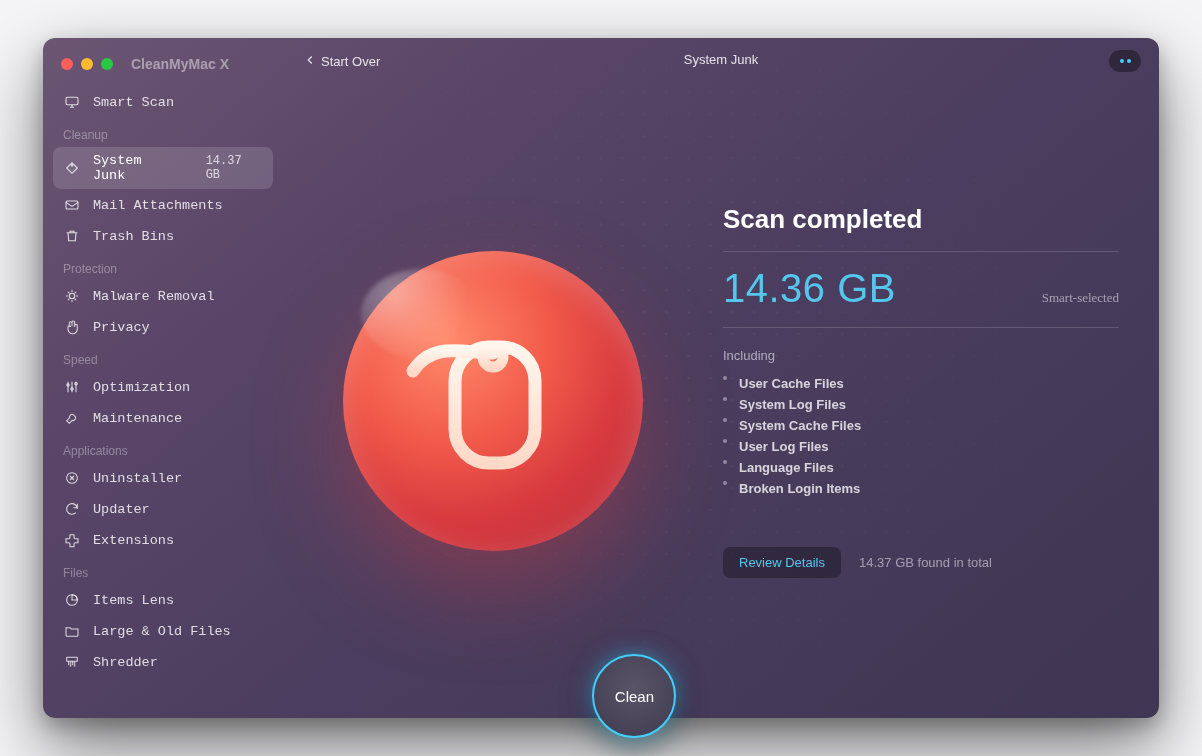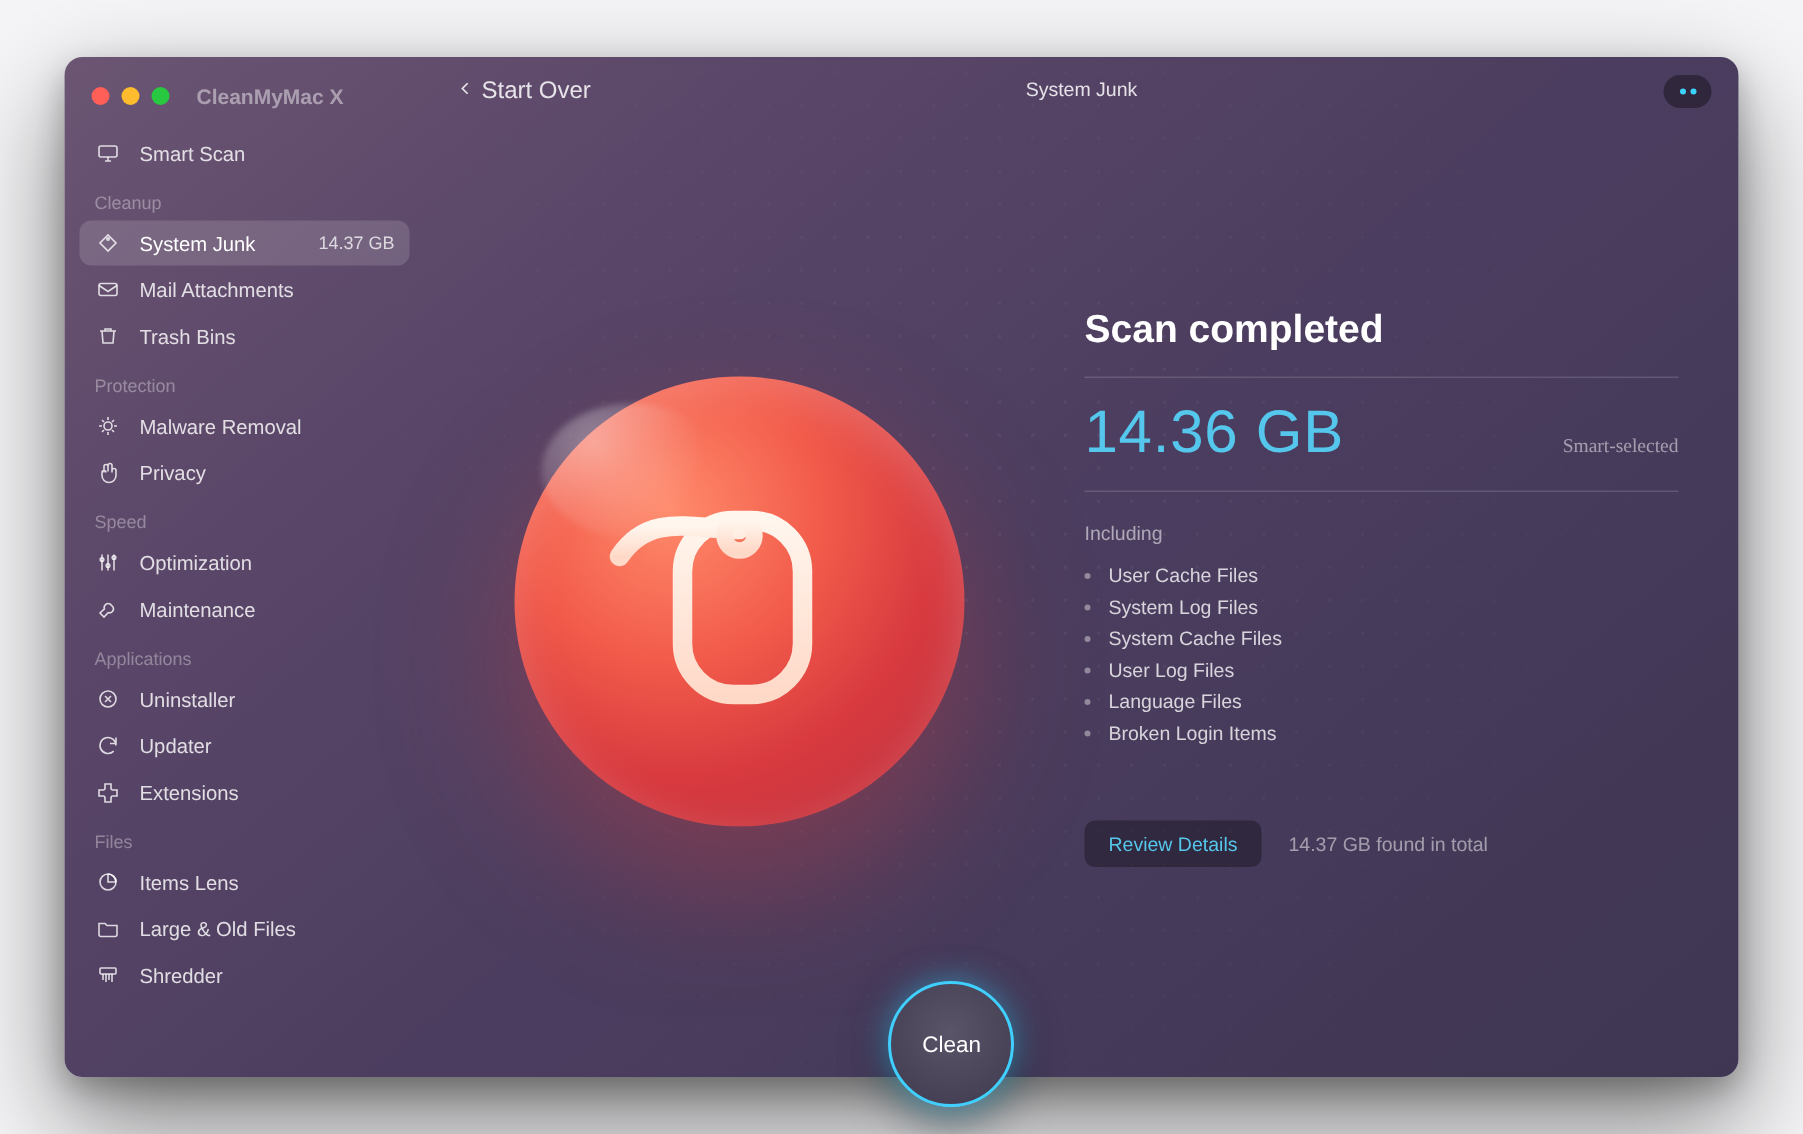--- a/index.html
+++ b/index.html
@@ -66,20 +66,21 @@
   .side-item {
     display: flex;
     align-items: center;
     gap: 12px;
     padding: 6px 10px;
     border-radius: 8px;
     font-size: 13.5px;
     color: rgba(255,255,255,0.82);
     cursor: pointer;
     margin: 1px 0;
+    font-family: Liberation Mono, monospace;
   }
   .side-item .spacer { flex: 1; }
   .side-item .badge {
     font-size: 12px;
     color: rgba(255,255,255,0.75);
   }
   .side-item.active {
     background: rgba(255,255,255,0.14);
     color: #fff;
   }
@@ -103,21 +104,21 @@
     height: 46px;
     display: flex;
     align-items: center;
     padding: 0 20px;
   }
   .back {
     display: flex;
     align-items: center;
     gap: 4px;
     color: rgba(255,255,255,0.85);
-    font-size: 16px;
+    font-size: 13px;
     cursor: pointer;
   }
   .back svg { width: 14px; height: 14px; stroke: currentColor; fill: none; stroke-width: 2; }
   .header-title {
     position: absolute;
     left: 50%;
     transform: translateX(-50%);
     font-size: 13px;
     color: rgba(255,255,255,0.85);
     top: 14px;
@@ -210,22 +211,23 @@
     margin-bottom: 10px;
   }
   .inc-list {
     list-style: none;
   }
   .inc-list li {
     font-size: 13px;
     color: rgba(255,255,255,0.78);
     padding: 3px 0;
     display: flex;
-    align-items: center;
+    align-items: flex-start;
     gap: 12px;
+    font-weight: bold;
   }
   .inc-list li::before {
     content: "";
     width: 4px; height: 4px; border-radius: 50%;
     background: rgba(255,255,255,0.4);
     display: inline-block;
   }
   .review-row {
     margin-top: 48px;
     display: flex;

